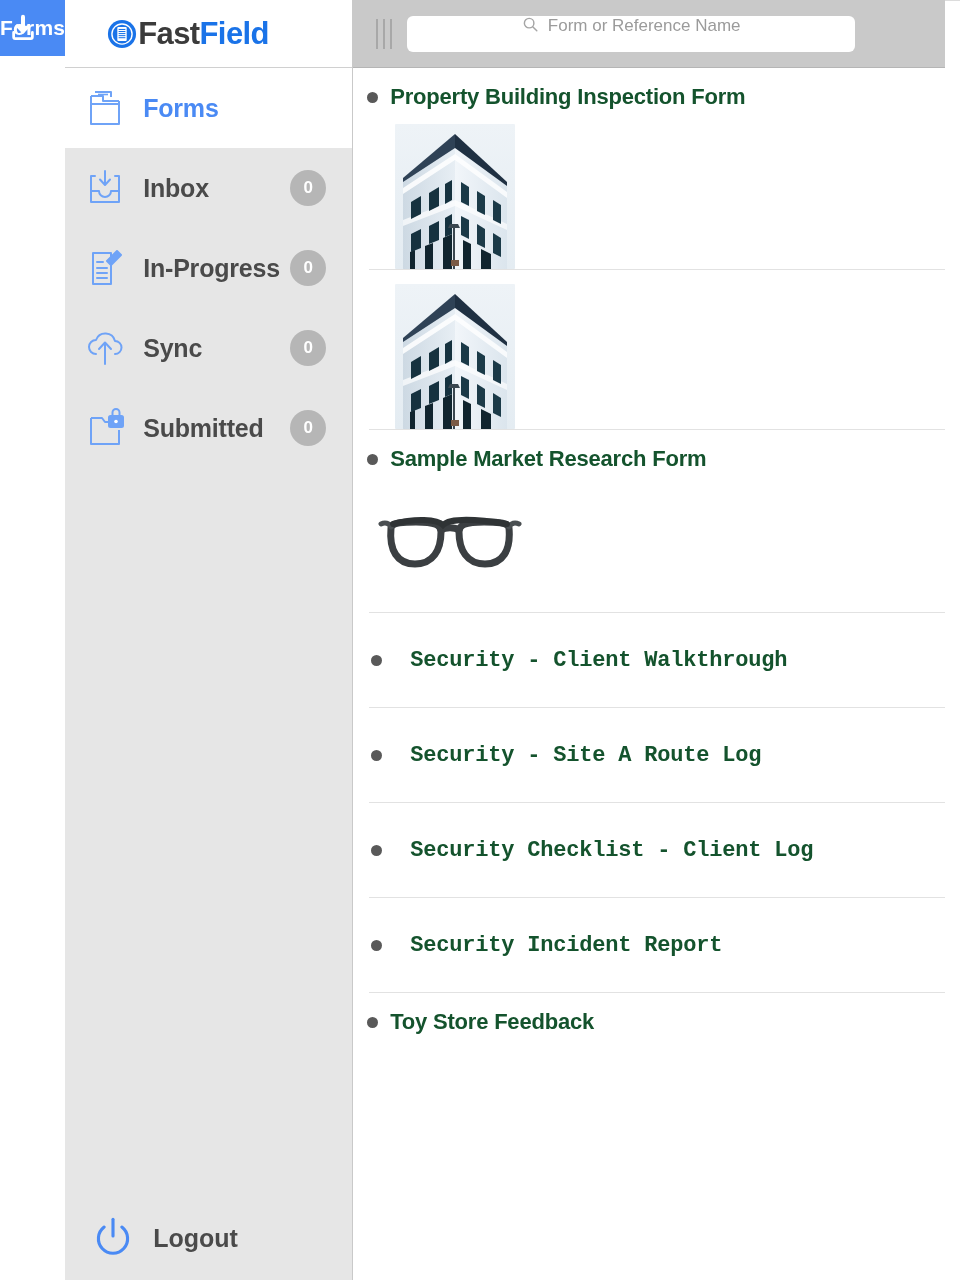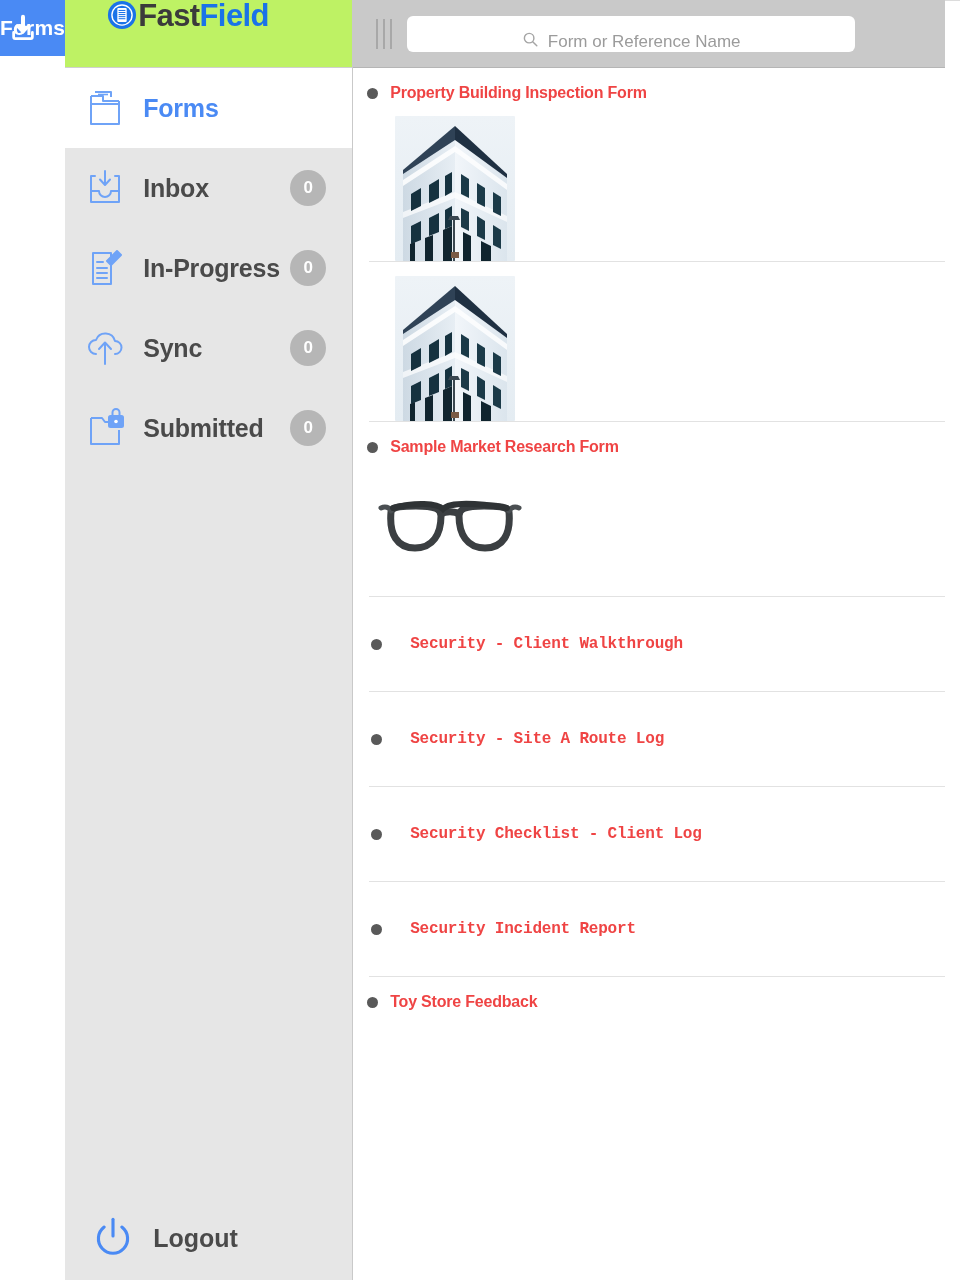--- a/index.html
+++ b/index.html
@@ -35,22 +35,22 @@
   
   .sidebar{
     width:288px; flex:0 0 288px;
     background:#e6e6e6;
     display:flex; flex-direction:column;
     border-right:1px solid #c9c9c9;
     position:relative;
   }
   .brand{
     height:68px; flex:0 0 68px;
-    background:#bef264;
-    display:flex; padding-left:42px;
+    background:#ffffff;
+    display:flex; align-items:center; padding-left:42px;
     border-bottom:1px solid #d0d0d0;
   }
   .brand-mark{
     width:30px; height:30px; flex:0 0 30px; margin-right:1px;
   }
   .brand-text{
     font-size:31px; font-weight:bold; letter-spacing:-.6px; line-height:1;
   }
   .brand-text .t1{ color:#3b3b3b; }
   .brand-text .t2{ color:#1a73e8; }
@@ -99,32 +99,32 @@
   }
   .grip{
     width:46px; flex:0 0 46px; height:46px;
     display:flex; align-items:center; justify-content:center; gap:5px;
     margin-left:8px; cursor:pointer;
   }
   .grip i{ display:block; width:2px; height:30px; background:#a8a8a8; }
   .search-wrap{ flex:1 1 auto; display:flex; justify-content:center; padding-right:90px; }
   .search-field{
     width:448px; height:36px; background:#ffffff; border-radius:6px;
-    display:flex; align-items:flex-end; justify-content:center; gap:9px;
+    display:flex; align-items:flex-start; justify-content:center; gap:9px;
     cursor:text;
   }
   .search-ph{ color:#9b9b9b; font-size:17px; }
 
   .list{ flex:1 1 auto; overflow:hidden; position:relative; }
   .row{
     position:relative; padding:0 0 0 0; cursor:pointer; background:#ffffff;
   }
   .row-title{
     display:flex; align-items:center;
-    font-size:16px; font-weight:bold; color:#ef4444; letter-spacing:-.2px;
+    font-size:22px; font-weight:bold; color:#14532d; letter-spacing:-.2px;
   }
   .bullet{
     width:11px; height:11px; border-radius:50%; background:#595959;
     flex:0 0 11px;
   }
   .row.with-thumb .row-title{ padding:16px 0 0 14px; }
   .row.with-thumb .bullet{ margin-right:12px; }
   .row.plain .row-title{ padding:0 0 0 18px; height:94px;font-family:Liberation Mono, monospace; }
   .row.plain .bullet{ margin-right:28px; }
   .thumb{

